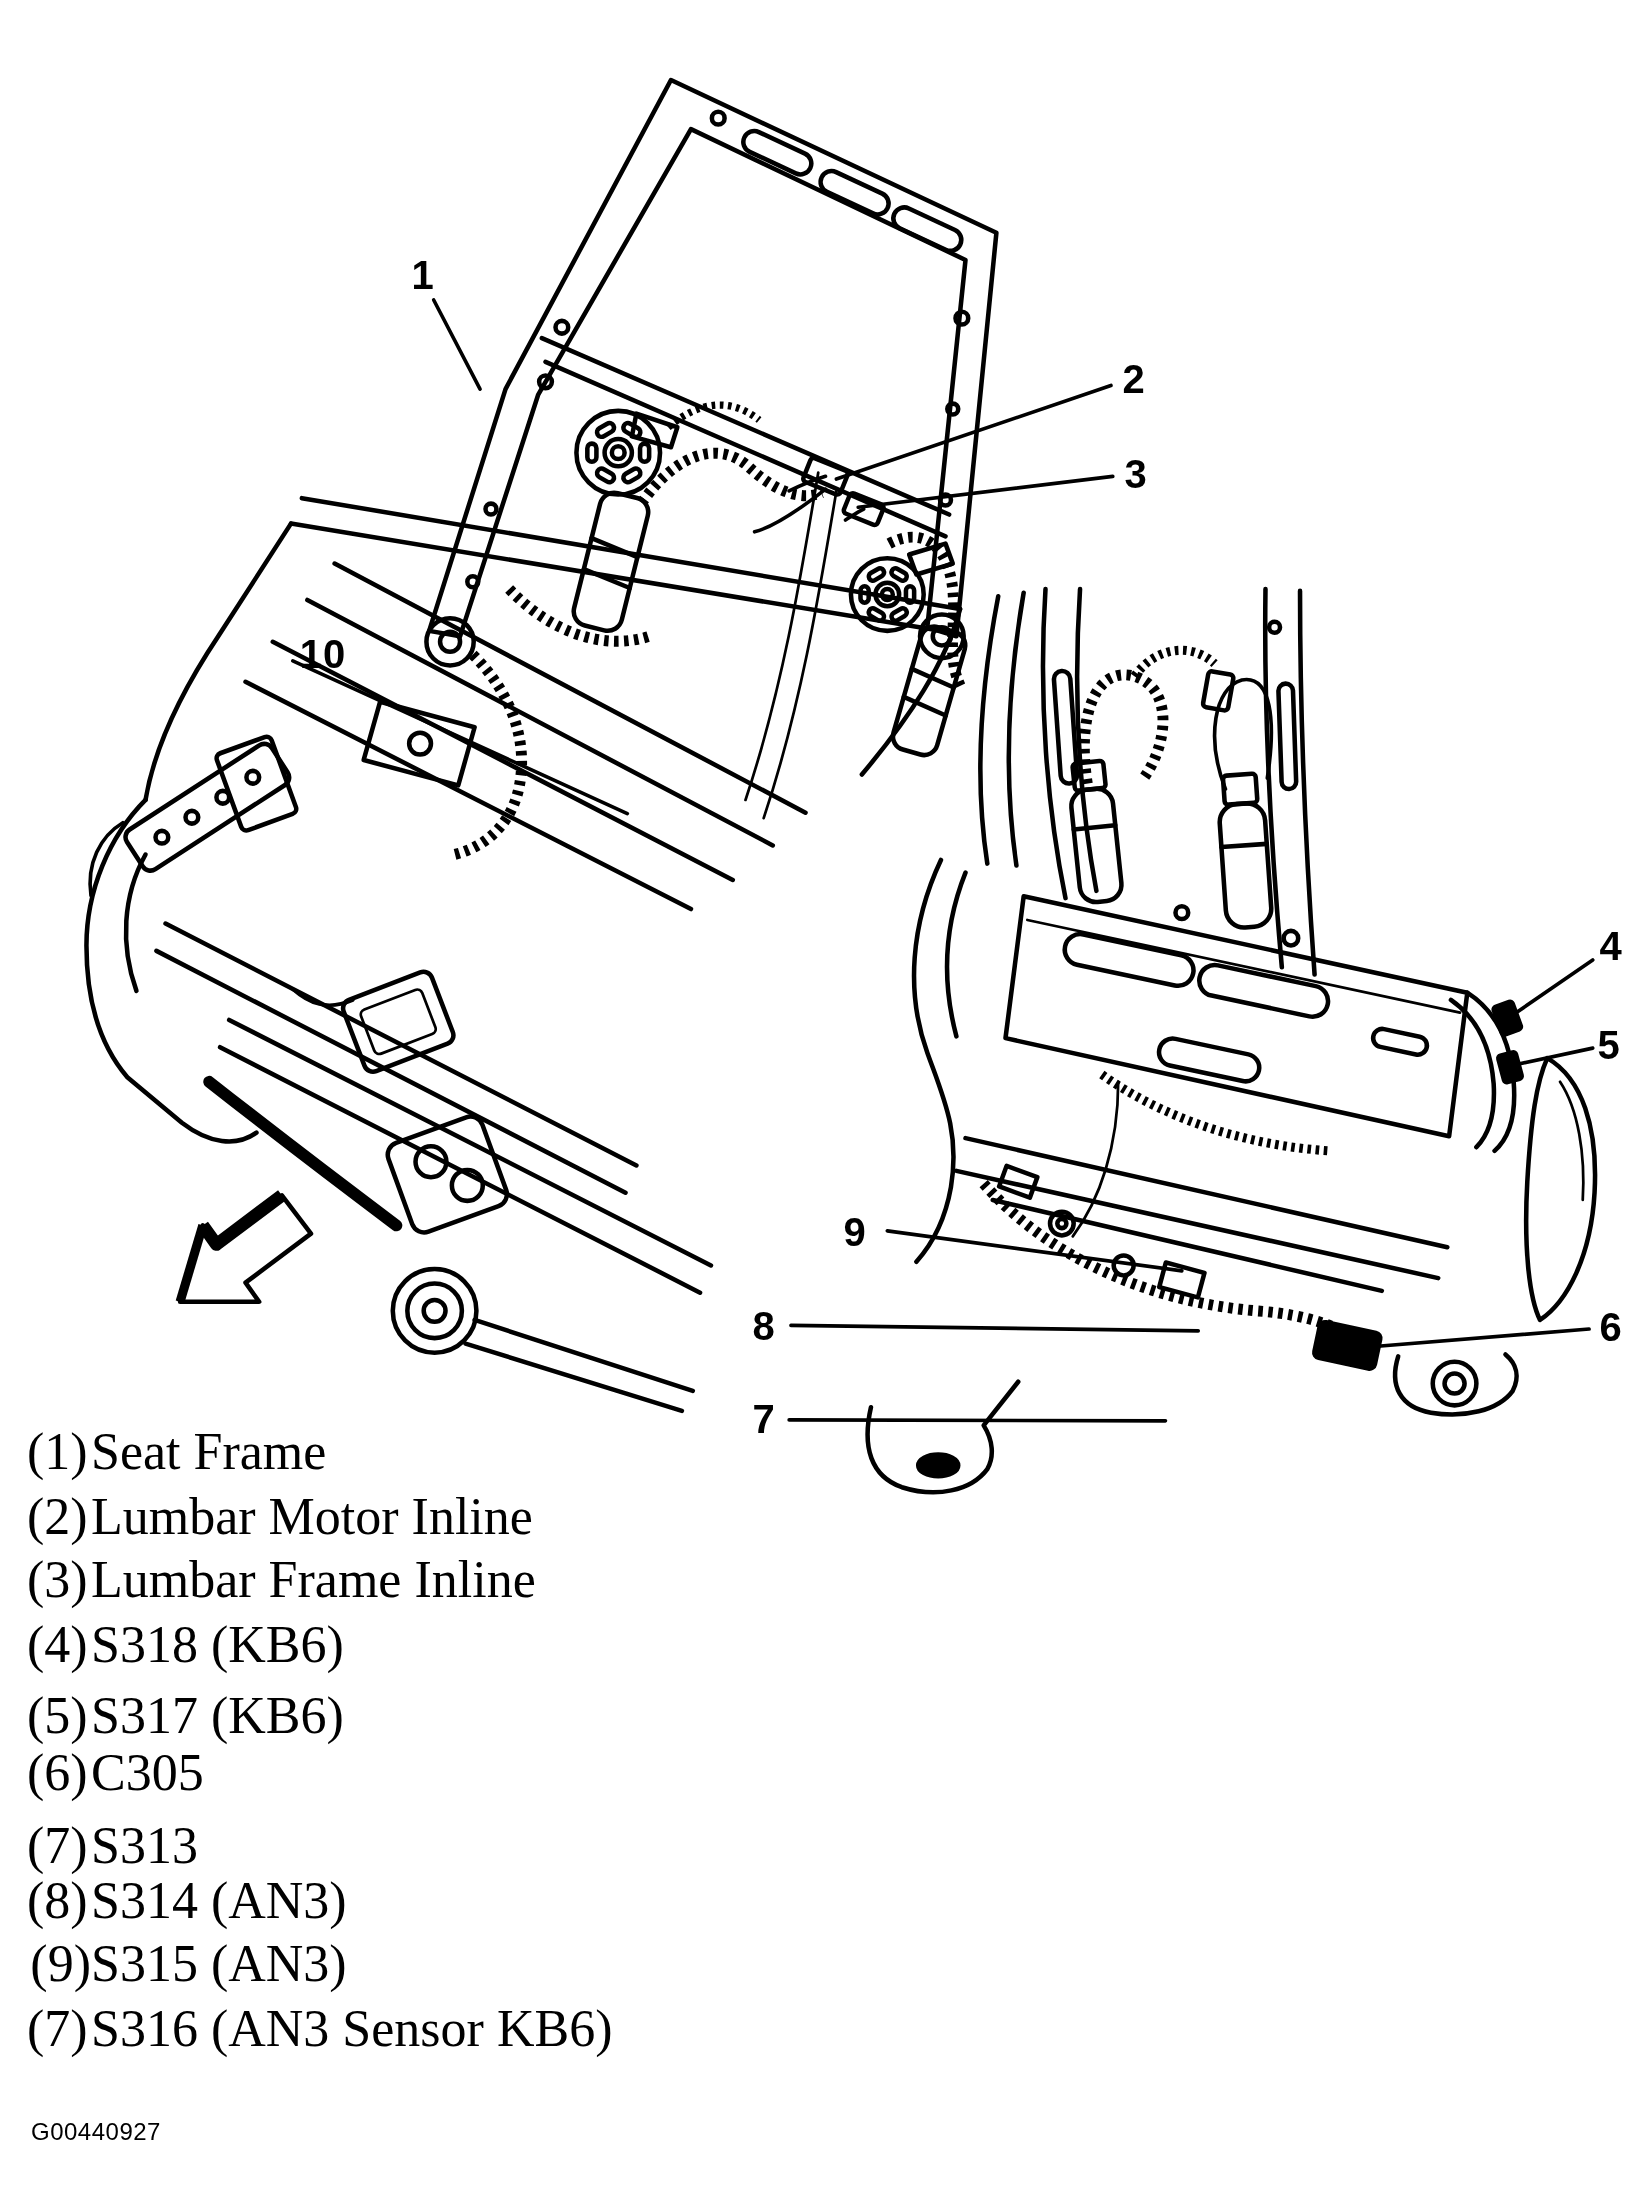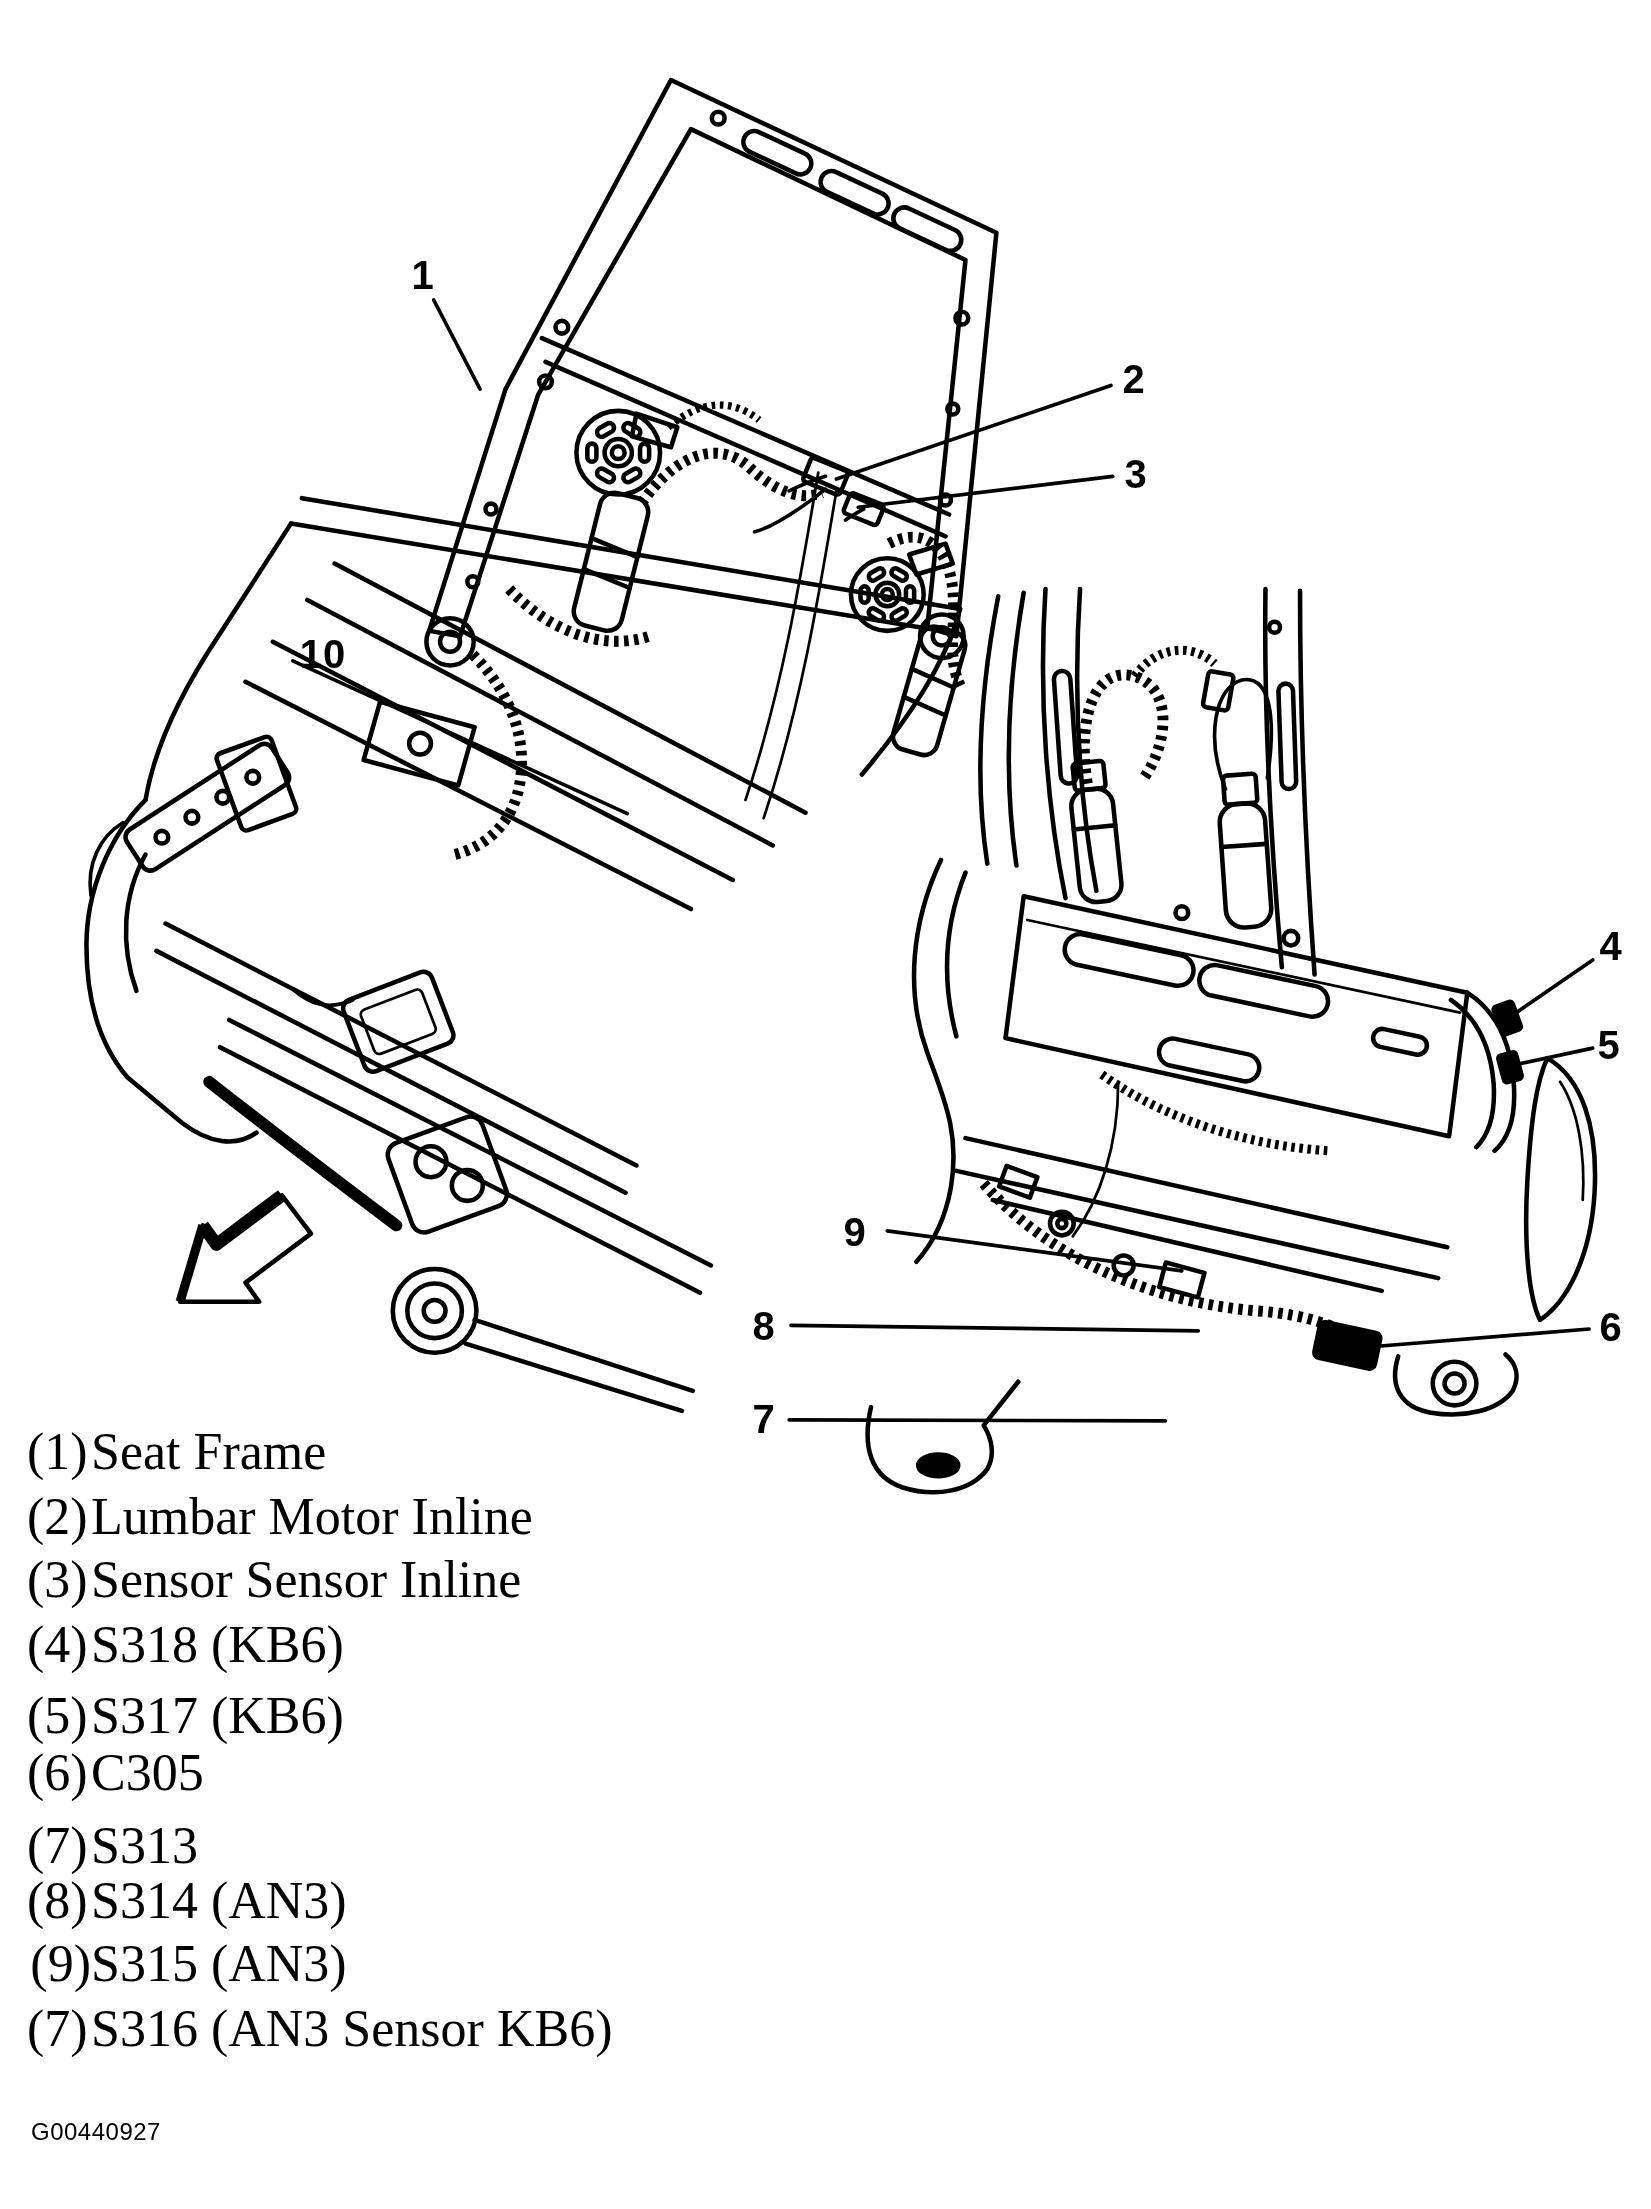--- a/index.html
+++ b/index.html
@@ -233,21 +233,21 @@
   <div class="callout" style="left:1609px;top:1045px;">5</div>
   <div class="callout" style="left:1611px;top:1327px;">6</div>
   <div class="callout" style="left:764px;top:1419px;">7</div>
   <div class="callout" style="left:764px;top:1326px;">8</div>
   <div class="callout" style="left:855px;top:1232px;">9</div>
   <div class="callout" style="left:275px;top:654px;margin-left:48px;">10</div>
 
   <div id="legend">
     <div class="legend-row" style="top:0px;"><span class="legend-num">(1)</span><span class="legend-label">Seat Frame</span></div>
     <div class="legend-row" style="top:65px;"><span class="legend-num">(2)</span><span class="legend-label">Lumbar Motor Inline</span></div>
-    <div class="legend-row" style="top:128px;"><span class="legend-num">(3)</span><span class="legend-label">Sensor Sensor Inline</span></div>
+    <div class="legend-row" style="top:128px;"><span class="legend-num">(3)</span><span class="legend-label">Lumbar Frame Inline</span></div>
     <div class="legend-row" style="top:193px;"><span class="legend-num">(4)</span><span class="legend-label">S318 (KB6)</span></div>
     <div class="legend-row" style="top:264px;"><span class="legend-num">(5)</span><span class="legend-label">S317 (KB6)</span></div>
     <div class="legend-row" style="top:321px;"><span class="legend-num">(6)</span><span class="legend-label">C305</span></div>
     <div class="legend-row" style="top:394px;"><span class="legend-num">(7)</span><span class="legend-label">S313</span></div>
     <div class="legend-row" style="top:449px;font-family:Liberation Serif, serif;"><span class="legend-num">(8)</span><span class="legend-label">S314 (AN3)</span></div>
     <div class="legend-row" style="top:512px;text-align:right;"><span class="legend-num">(9)</span><span class="legend-label">S315 (AN3)</span></div>
     <div class="legend-row" style="top:577px;"><span class="legend-num">(7)</span><span class="legend-label">S316 (AN3 Sensor KB6)</span></div>
   </div>
 
   <div id="figure-code">G00440927</div>

